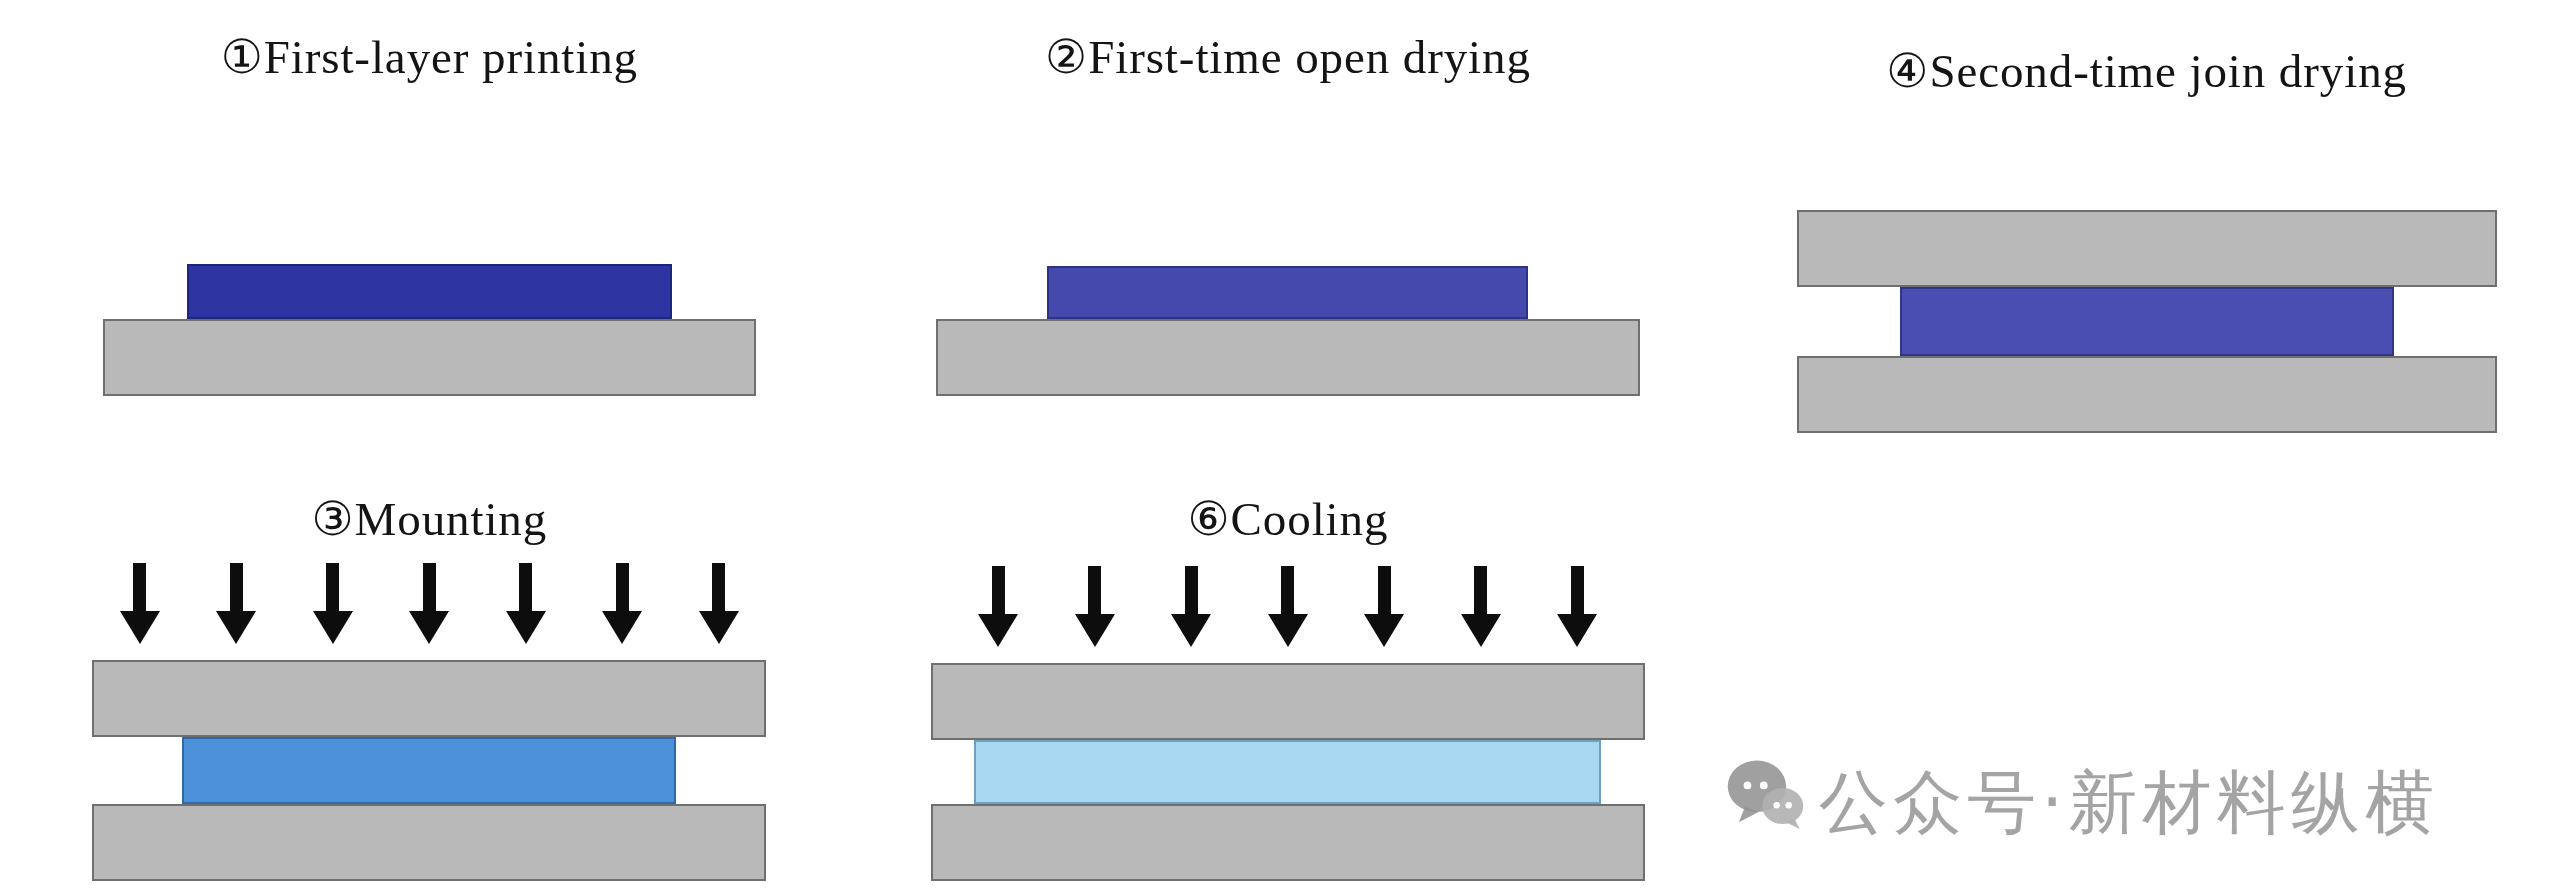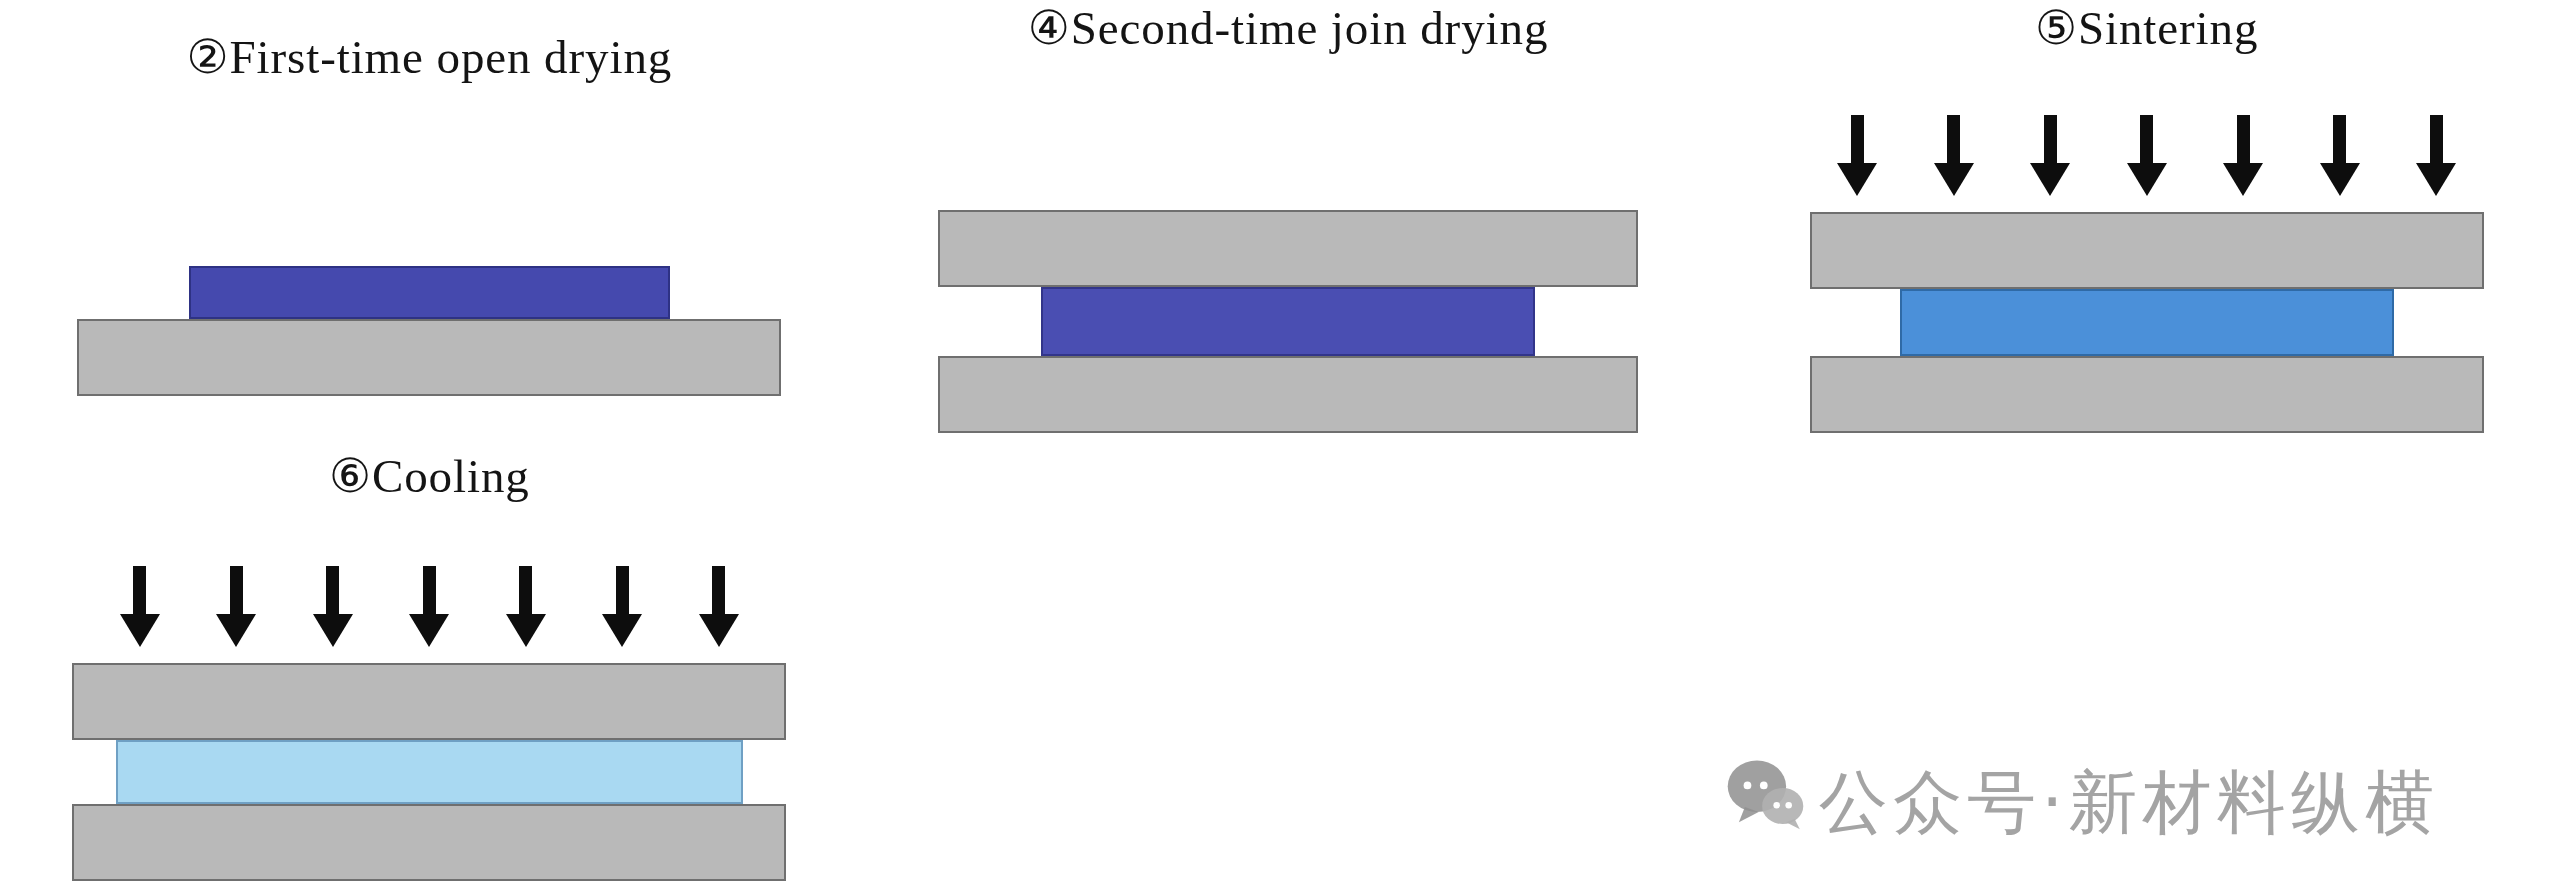--- a/index.html
+++ b/index.html
@@ -22,21 +22,21 @@
     align-items: center;
   }
   .title {
     font-size: 47px;
     font-weight: 400;
     color: #141414;
     letter-spacing: 0.9px;
     white-space: nowrap;
   }
   .row-1 .title { margin-top: 29px; }
-  .row-2 .title { }
+  .row-2 .title { margin-top: 43px; }
   .stack {
     position: absolute;
     display: flex;
     flex-direction: column;
     align-items: center;
   }
   .row-1 .stack { bottom: 52px; }
   .row-2 .stack { bottom: 15.5px; }
   .plate {
     height: 77px;
@@ -81,41 +81,48 @@
     white-space: nowrap;
     pointer-events: none;
   }
   .wm-icon { display: inline-flex; }
 </style>
 </head>
 <body>
 
 <div class="figure">
 
+  <section class="panel row-1">
+    <h2 class="title">①First-layer printing</h2>
+    <div class="stack">
+      <div class="layer" style="width: 485px; height: 55px; background-color: rgb(44, 53, 162); border-color: rgb(30, 38, 120);"></div>
+      <div class="plate" style="width:653px"></div>
+    </div>
+  </section>
 
   <section class="panel row-1">
     <h2 class="title">②First-time open drying</h2>
     <div class="stack">
       <div class="layer" style="width: 481px; height: 53px; background-color: rgb(69, 73, 174); border-color: rgb(46, 50, 132);"></div>
       <div class="plate" style="width:704px"></div>
     </div>
   </section>
 
 
   <section class="panel row-2">
     <h2 class="title">④Second-time join drying</h2>
     <div class="stack">
       <div class="plate" style="width:700px"></div>
       <div class="layer" style="width: 494px; height: 69px; background-color: rgb(74, 78, 178); border-color: rgb(50, 53, 138);"></div>
       <div class="plate" style="width:700px"></div>
     </div>
   </section>
 
   <section class="panel row-2">
-    <h2 class="title">⑤Sintering</h2>
+    <h2 class="title">③Mounting</h2>
     <div class="stack">
       <div class="arrows">
         <span class="arrow"></span>
         <span class="arrow"></span>
         <span class="arrow"></span>
         <span class="arrow"></span>
         <span class="arrow"></span>
         <span class="arrow"></span>
         <span class="arrow"></span>
       </div>

